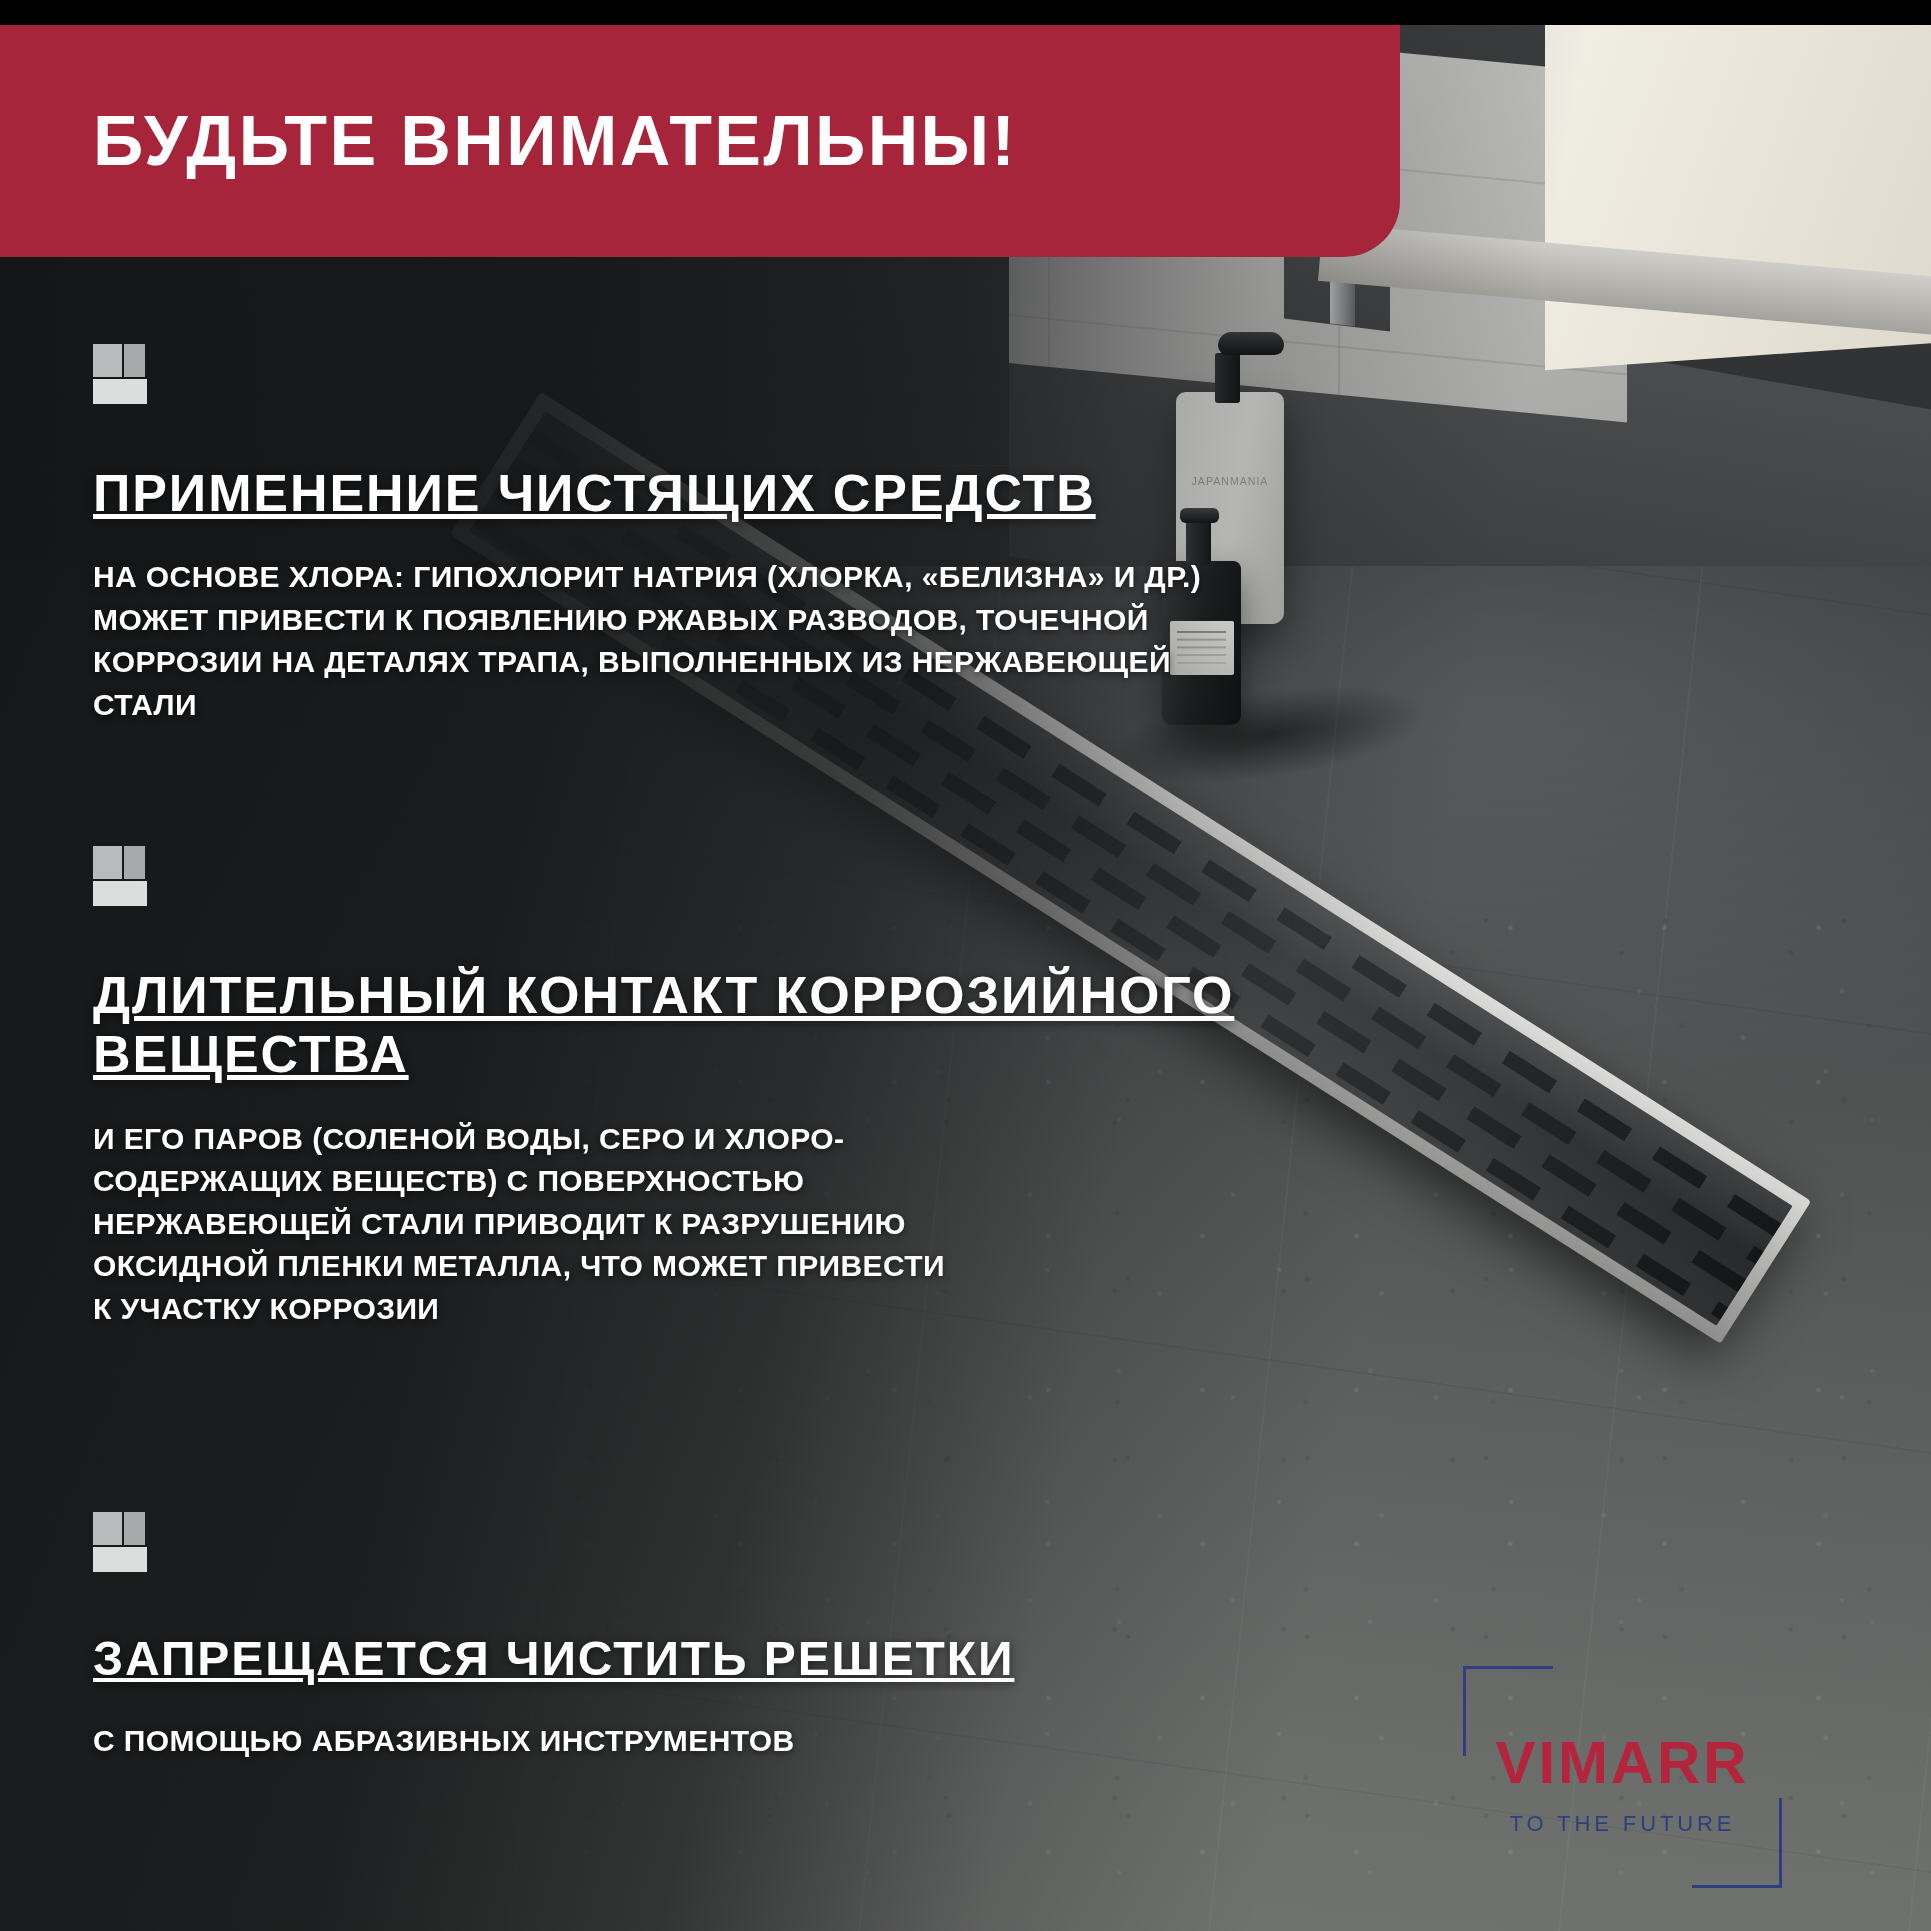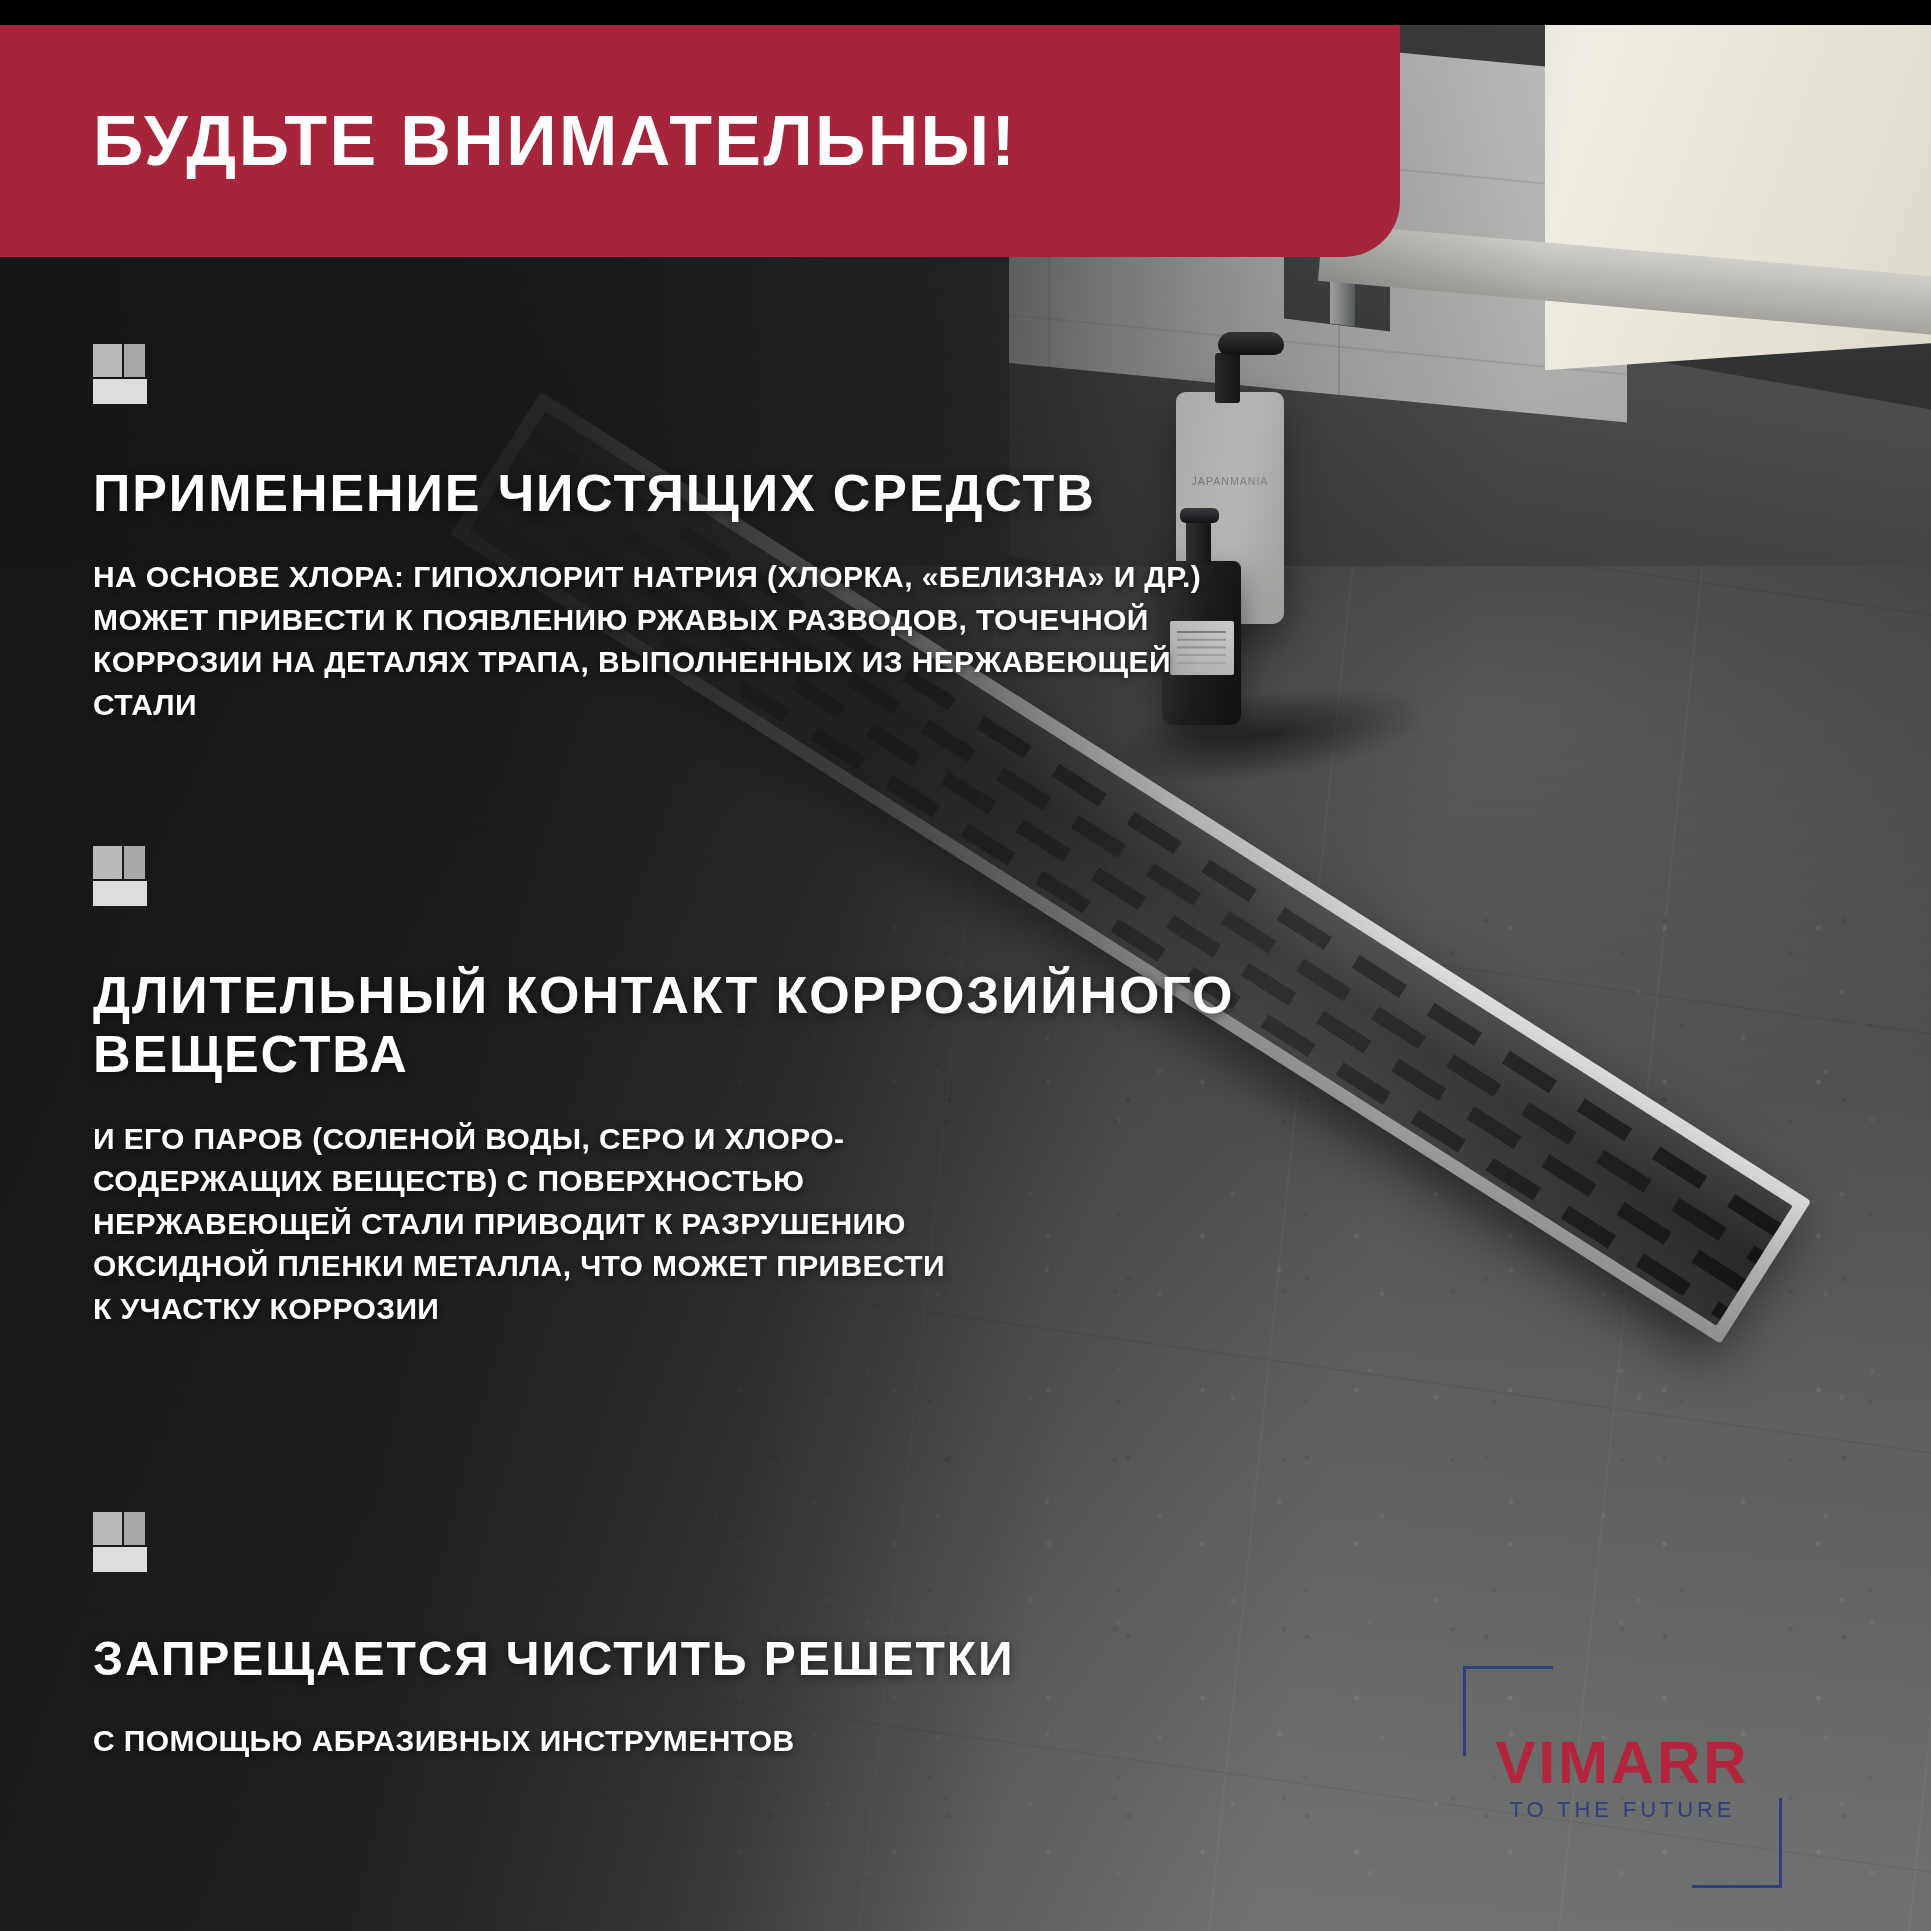--- a/index.html
+++ b/index.html
@@ -314,20 +314,21 @@
   .marker i.m-b { left: 31px; top: 0; width: 21px; height: 33px; background: #a8a9aa; }
   .marker i.m-c { left: 0;  top: 35px; width: 54px; height: 25px; background: #dcdddd; }
 
   .heading {
     font-size: 52px;
     font-weight: bold;
     letter-spacing: 1.9px;
     line-height: 1.14;
     margin: 0 0 33px 0;
     text-shadow: 0 1.9px 9.7px rgba(0,0,0,0.55);
+    text-decoration: underline;
   }
   .heading.small {
     font-size: 48px;
   }
   .body {
     font-size: 30px;
     font-weight: bold;
     line-height: 1.42;
     letter-spacing: 0.4px;
     margin: 0;
@@ -354,21 +355,21 @@
     position: absolute;
     left: 0; right: 0; top: 62px;
     text-align: center;
     font-size: 60px;
     font-weight: bold;
     letter-spacing: 2.9px;
     color: #b4243c;
   }
   .logo-tag {
     position: absolute;
-    left: 0; right: 0; top: 131px;
+    left: 0; right: 0; top: 145px;
     text-align: center;
     font-size: 22px;
     letter-spacing: 3.9px;
     color: #2d3f7e;
   }
 </style>
 </head>
 <body>
 
 <div id="poster">

